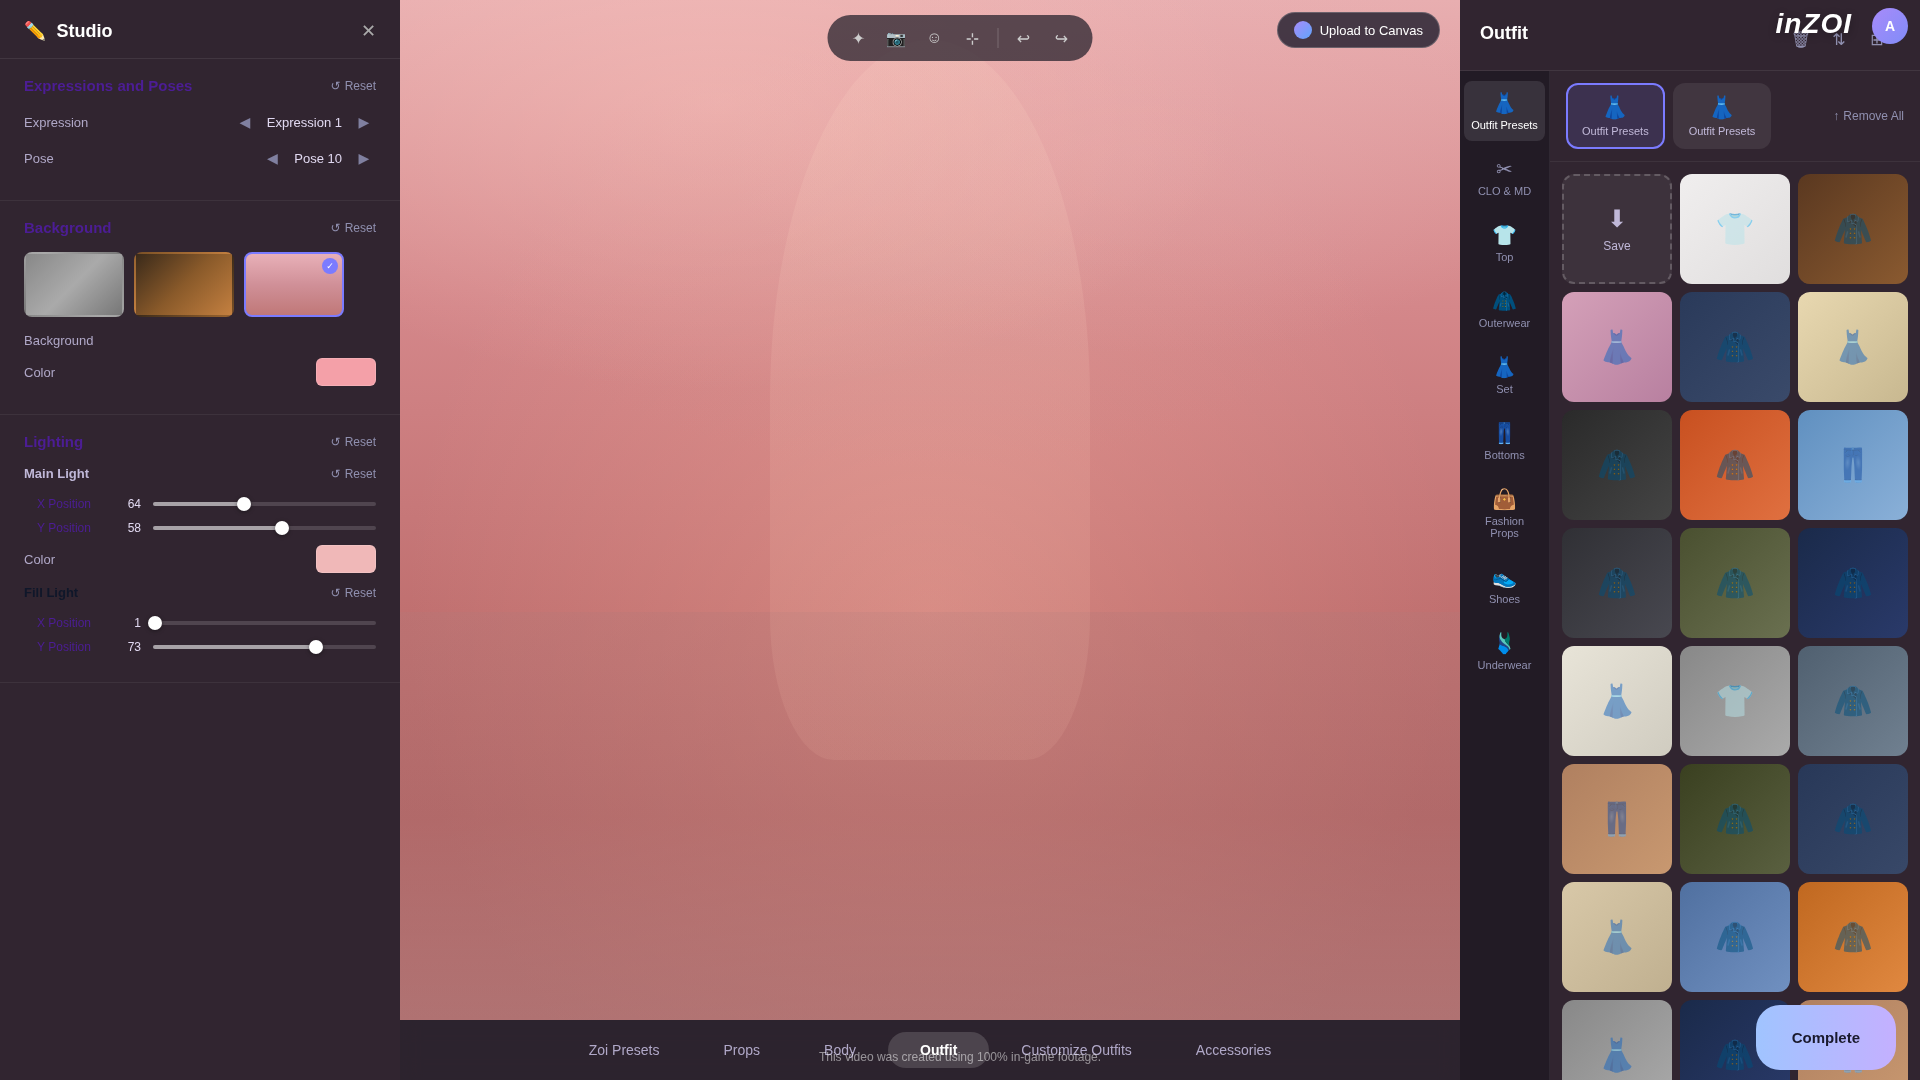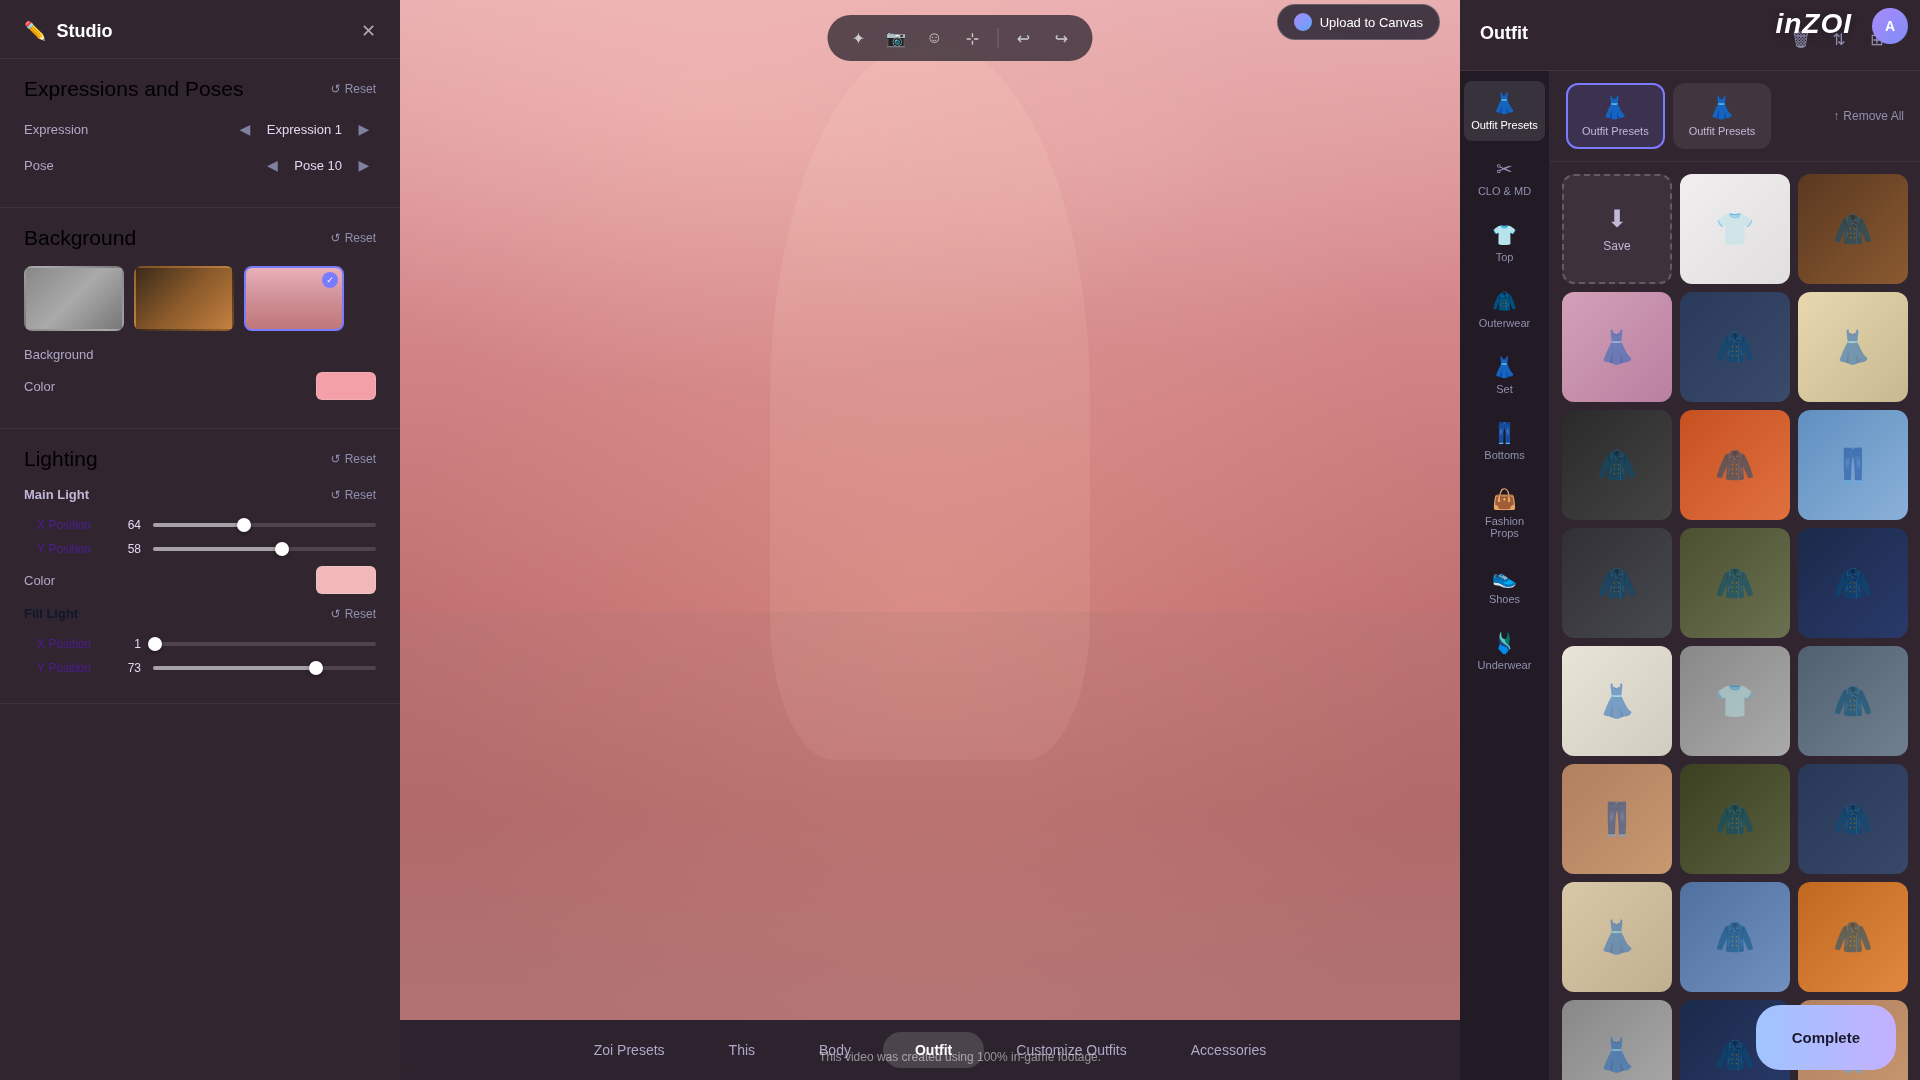--- a/index.html
+++ b/index.html
@@ -64,21 +64,21 @@
       cursor: pointer;
       border-radius: 50%;
       display: flex; align-items: center; justify-content: center;
       font-size: 16px;
     }
     .toolbar-divider { width: 1px; height: 20px; background: rgba(255,255,255,0.2); margin: 0 4px; }
 
     
     .upload-canvas-btn {
       position: absolute;
-      top: 4px;
+      top: 12px;
       right: 480px;
       background: rgba(40,35,50,0.85);
       border: 1px solid rgba(255,255,255,0.2);
       border-radius: 20px;
       padding: 8px 16px;
       color: #fff;
       cursor: pointer;
       display: flex;
       align-items: center;
       gap: 8px;
@@ -164,23 +164,23 @@
       padding: 18px 24px;
       border-bottom: 1px solid rgba(255,255,255,0.06);
     }
     .section-header {
       display: flex;
       align-items: center;
       justify-content: space-between;
       margin-bottom: 16px;
     }
     .section-title {
-      font-size: 21px;
-      font-weight: 400;
-      color: #000000;
+      font-size: 15px;
+      font-weight: 700;
+      color: #4c1d95;
     }
     .reset-btn {
       background: transparent;
       border: none;
       color: #9090b0;
       font-size: 12px;
       cursor: pointer;
       display: flex; align-items: center; gap: 4px;
     }
 
@@ -714,21 +714,21 @@
       </div>
     </div>
   </div>
 </div>
 
 <div class="bottom-tabs">
   <button class="tab-btn">
     <span>Zoi Presets</span>
   </button>
   <button class="tab-btn">
-    <span>This</span>
+    <span>Props</span>
   </button>
   <button class="tab-btn">
     <span>Body</span>
   </button>
   <button class="tab-btn active">
     <span>Outfit</span>
   </button>
   <button class="tab-btn">
     <span>Customize Outfits</span>
   </button>

